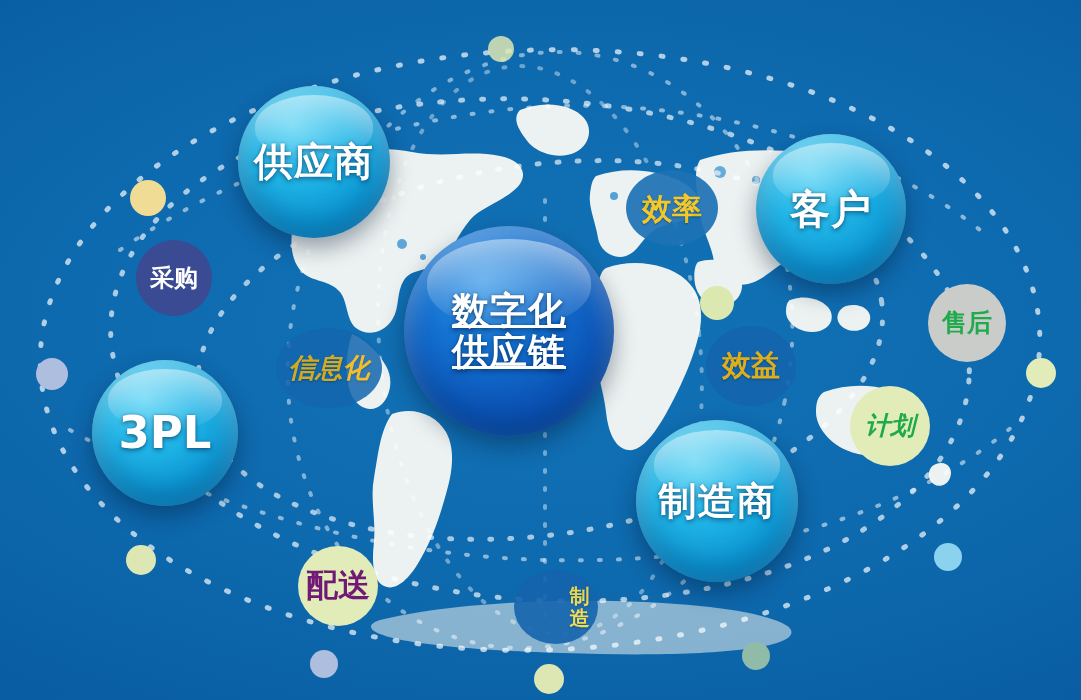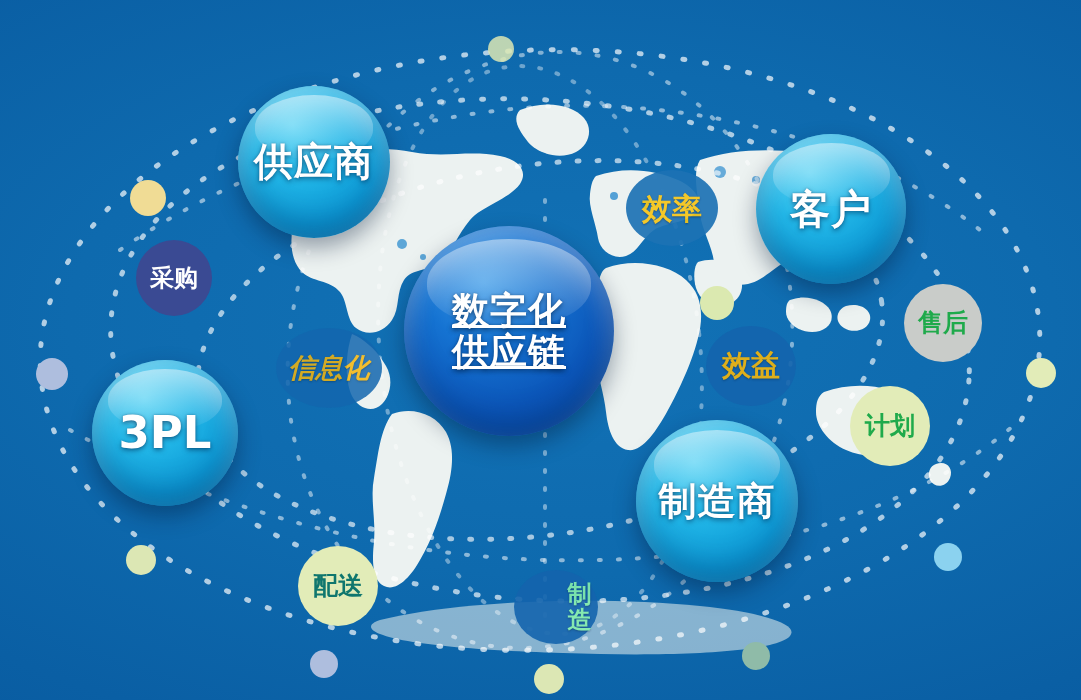--- a/index.html
+++ b/index.html
@@ -158,42 +158,42 @@
       <span>数字化</span><br>
       <span>供应链</span>
     </span>
   </div>
 
 
   <div class="node bubble" style="left:626px;top:170px;width:92px;height:76px;background:#1d72b5;opacity:.92;">
     <span class="lbl" style="font-size:30px;color:#f5c518;text-shadow:0 1px 2px rgba(0,25,55,.45);">效率</span>
   </div>
 
-  <div class="node bubble" style="left:904px;top:284px;width:78px;height:78px;background:#c9ccc9;">
+  <div class="node bubble" style="left:928px;top:284px;width:78px;height:78px;background:#c9ccc9;">
     <span class="lbl" style="font-size:25px;color:#1faa4b;">售后</span>
   </div>
 
   <div class="node bubble" style="left:706px;top:326px;width:90px;height:80px;background:#1464ad;opacity:.9;">
     <span class="lbl" style="font-size:29px;color:#f5b60b;text-shadow:0 1px 2px rgba(0,25,55,.4);">效益</span>
   </div>
 
-  <div class="node bubble" style="left:850px;top:386px;width:80px;height:80px;background:#e2ecb8;">
+  <div class="node bubble" style="left:850px;top:386px;width:80px;height:80px;background:#e2ecb8;font-style:italic;">
     <span class="lbl" style="font-size:25px;color:#1faa4b;">计划</span>
   </div>
 
   <div class="node bubble" style="left:136px;top:240px;width:76px;height:76px;background:#3a4a93;">
     <span class="lbl" style="font-size:24px;color:#ffffff;">采购</span>
   </div>
 
   <div class="node bubble" style="left:276px;top:328px;width:106px;height:80px;background:#1367ae;opacity:.85;font-style:italic;">
     <span class="lbl" style="font-size:27px;color:#f5b60b;text-shadow:0 1px 2px rgba(0,25,55,.4);">信息化</span>
   </div>
 
 
   <div class="node bubble" style="left:298px;top:546px;width:80px;height:80px;background:#e2ecb8;">
-    <span class="lbl" style="font-size:25px;color:#0f766e;">配送</span>
+    <span class="lbl" style="font-size:32px;color:#701a75;">配送</span>
   </div>
 
   <div class="node bubble" style="left:514px;top:570px;width:84px;height:74px;background:#1464ad;opacity:.9;">
-    <span class="lbl" style="font-size:24px;color:#86efac;text-shadow:0 1px 2px rgba(0,25,55,.4);margin-left:47px;">制造</span>
+    <span class="lbl" style="font-size:20px;color:#fde047;text-shadow:0 1px 2px rgba(0,25,55,.4);margin-left:47px;">制造</span>
   </div>
 
 </div>
 
 </body></html>

